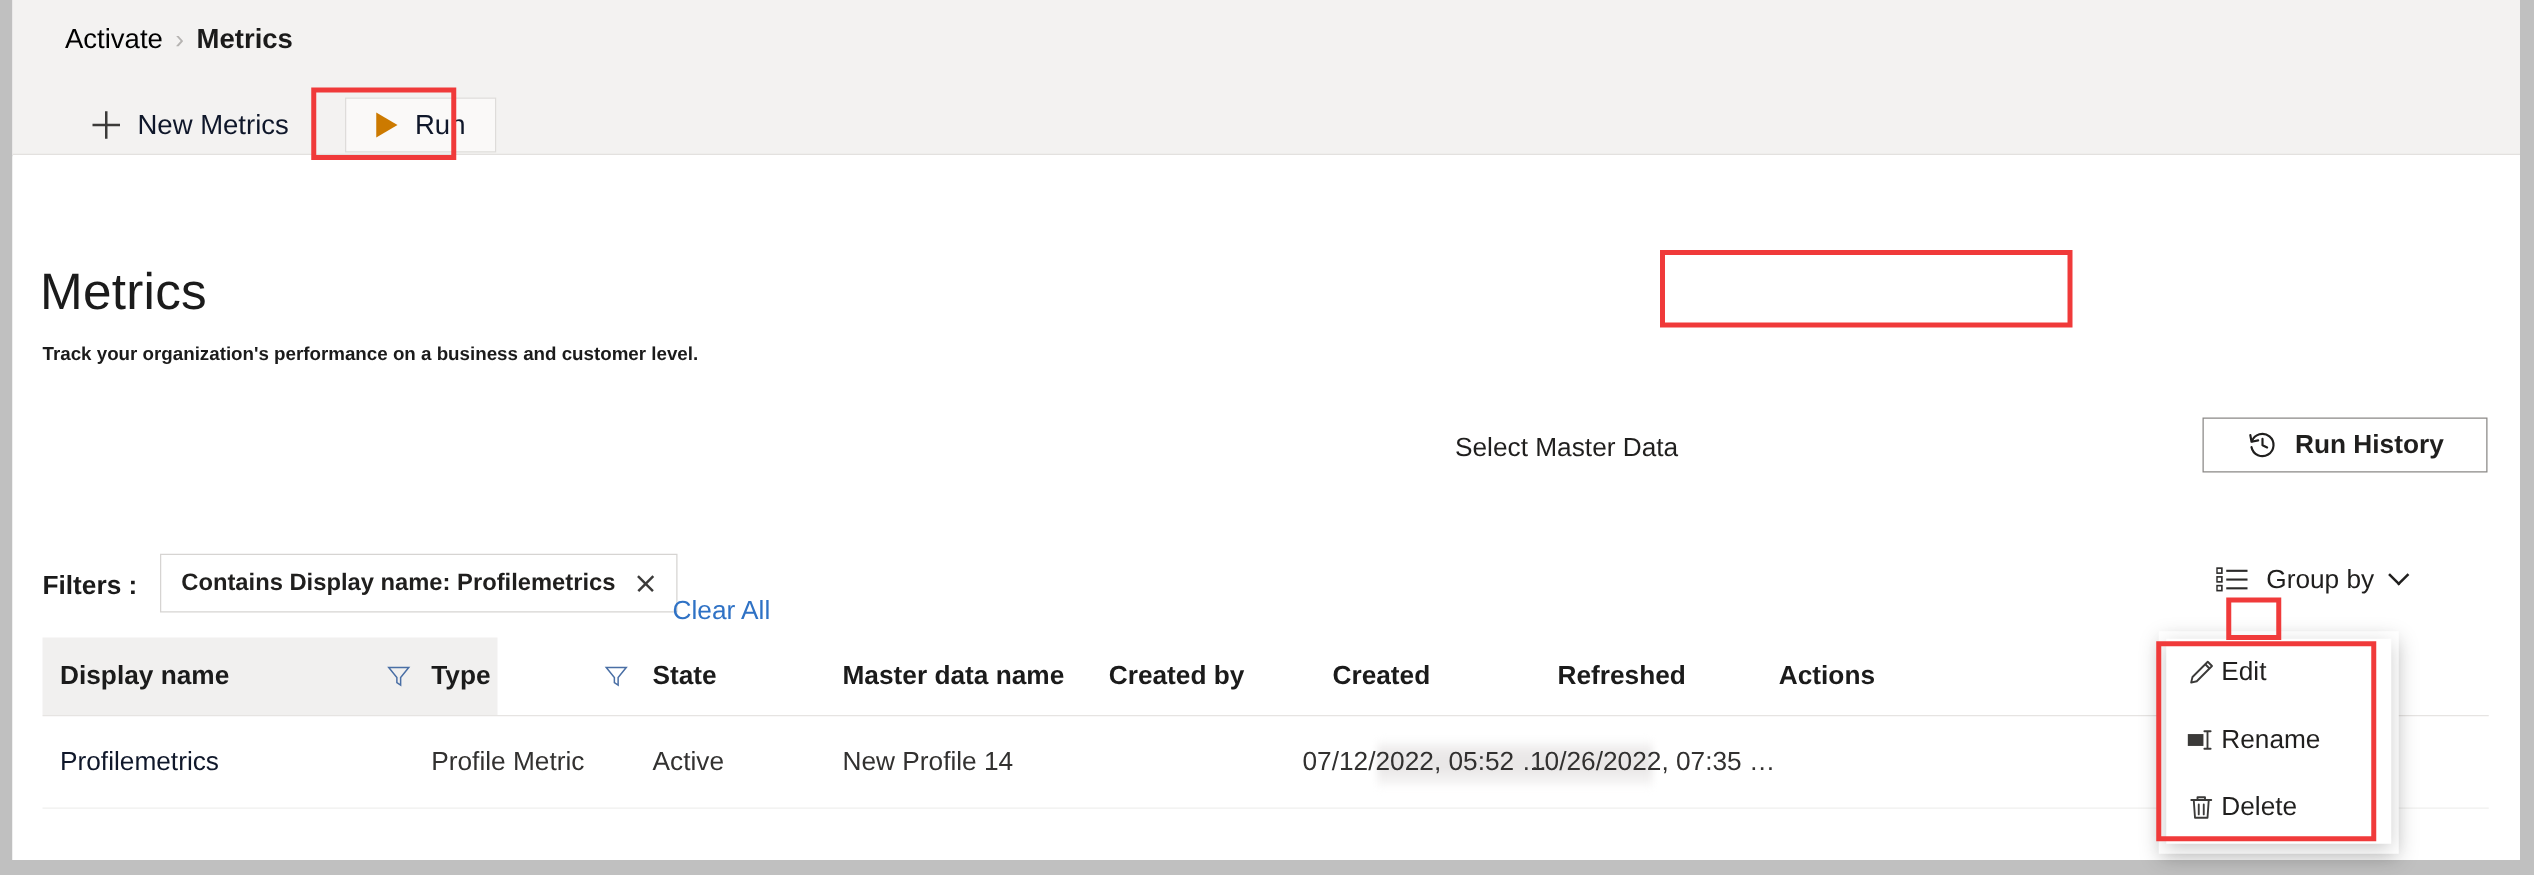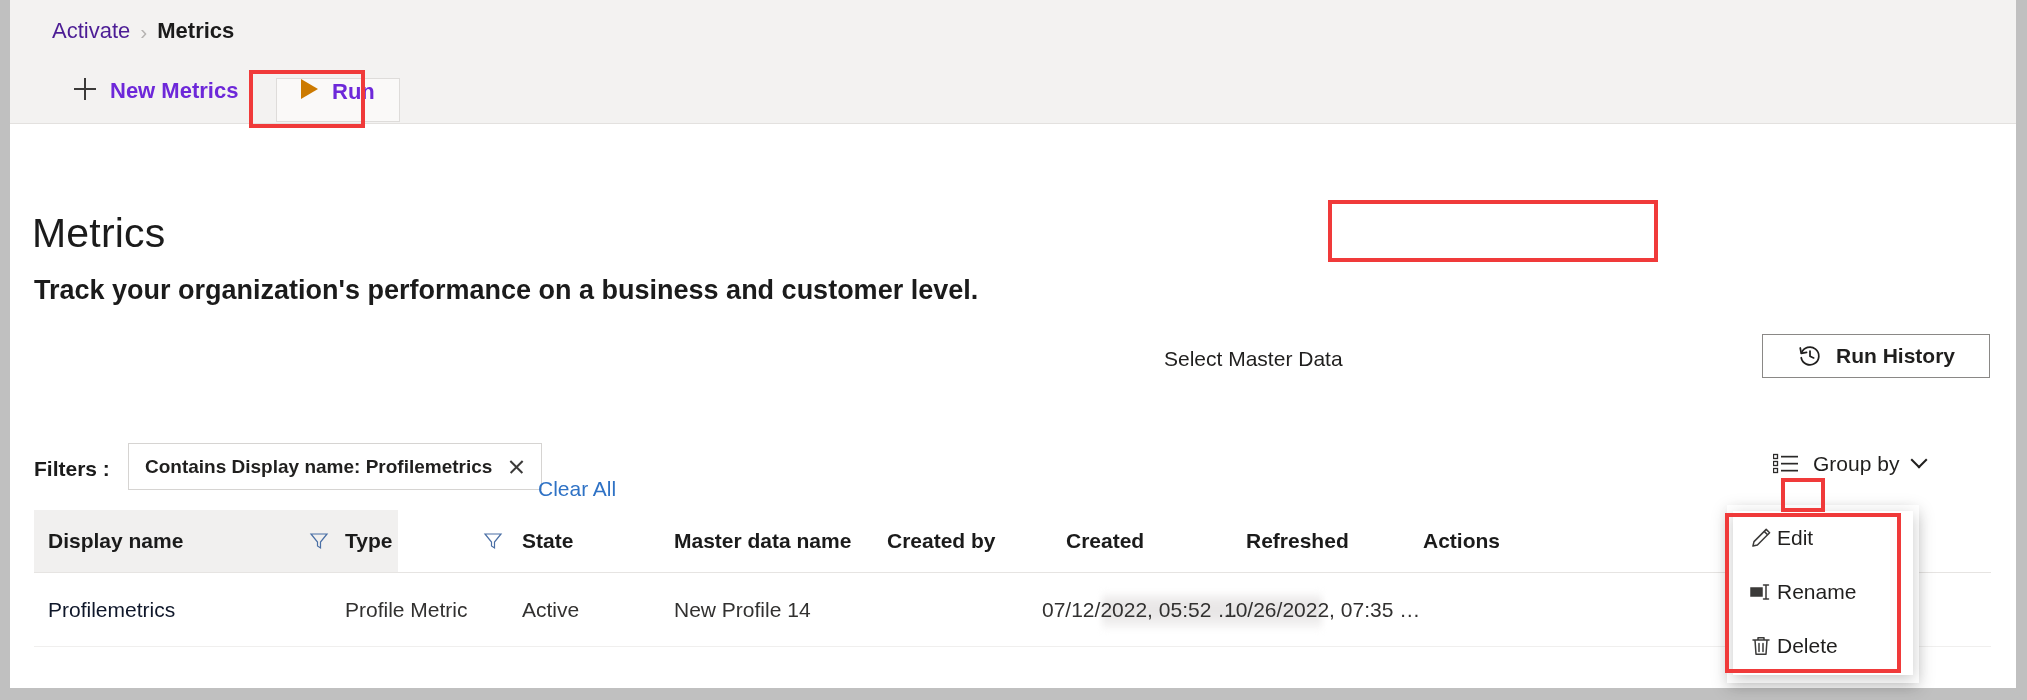--- a/index.html
+++ b/index.html
@@ -35,37 +35,37 @@
     background: #f3f2f1;
     border-bottom: 1px solid #e3e1df;
   }
   .breadcrumb {
     position: absolute;
     left: 42px; top: 18px;
     display: flex; align-items: center; gap: 10px;
     font-size: 22px;
     white-space: nowrap;
   }
-  .bc-inactive { color: #4c1d95; font-weight: 400; }
+  .bc-inactive { color: #000000; font-weight: 400; }
   .bc-sep { color: #b5b3b1; font-size: 21px; line-height: 1; }
   .bc-active { color: #1b1b1b; font-weight: 700; }
 
   .cmdbar {
     position: absolute;
     left: 42px; top: 78px;
     display: flex; align-items: center; gap: 0px;
     height: 44px;
   }
   .cmd-btn {
-    display: flex; gap: 14px;
+    display: flex; align-items: center; gap: 14px;
     height: 44px;
     padding: 0 22px;
     font-size: 22px;
-    color: #6d28d9;
-    font-weight: 700;
+    color: #0f172a;
+    font-weight: 400;
     background: transparent;
     border: none;
     cursor: pointer;
     white-space: nowrap;
   }
   .cmd-btn.run {
     position: absolute;
     left: 224px; top: 0px;
     background: #faf9f8;
     border: 1px solid #dedcda;
@@ -106,21 +106,21 @@
 
   
   .content { position: absolute; left: 0; top: 125px; width: 2006px; height: 563px; background: #fff; }
 
   .page-title {
     position: absolute; left: 22px; top: 85px;
     font-size: 41px; font-weight: 400; color: #1b1b1b; letter-spacing: .2px;
   }
   .page-sub {
     position: absolute; left: 24px; top: 150px;
-    font-size: 27px; font-weight: 700; color: #1b1b1b;
+    font-size: 15px; font-weight: 700; color: #1b1b1b;
   }
 
   .master-label {
     position: absolute; left: 1154px; top: 222px;
     font-size: 21px; color: #201f1e;
     white-space: nowrap;
   }
   .dropdown {
     position: absolute; left: 1338px; top: 210px;
     width: 310px; height: 42px;

